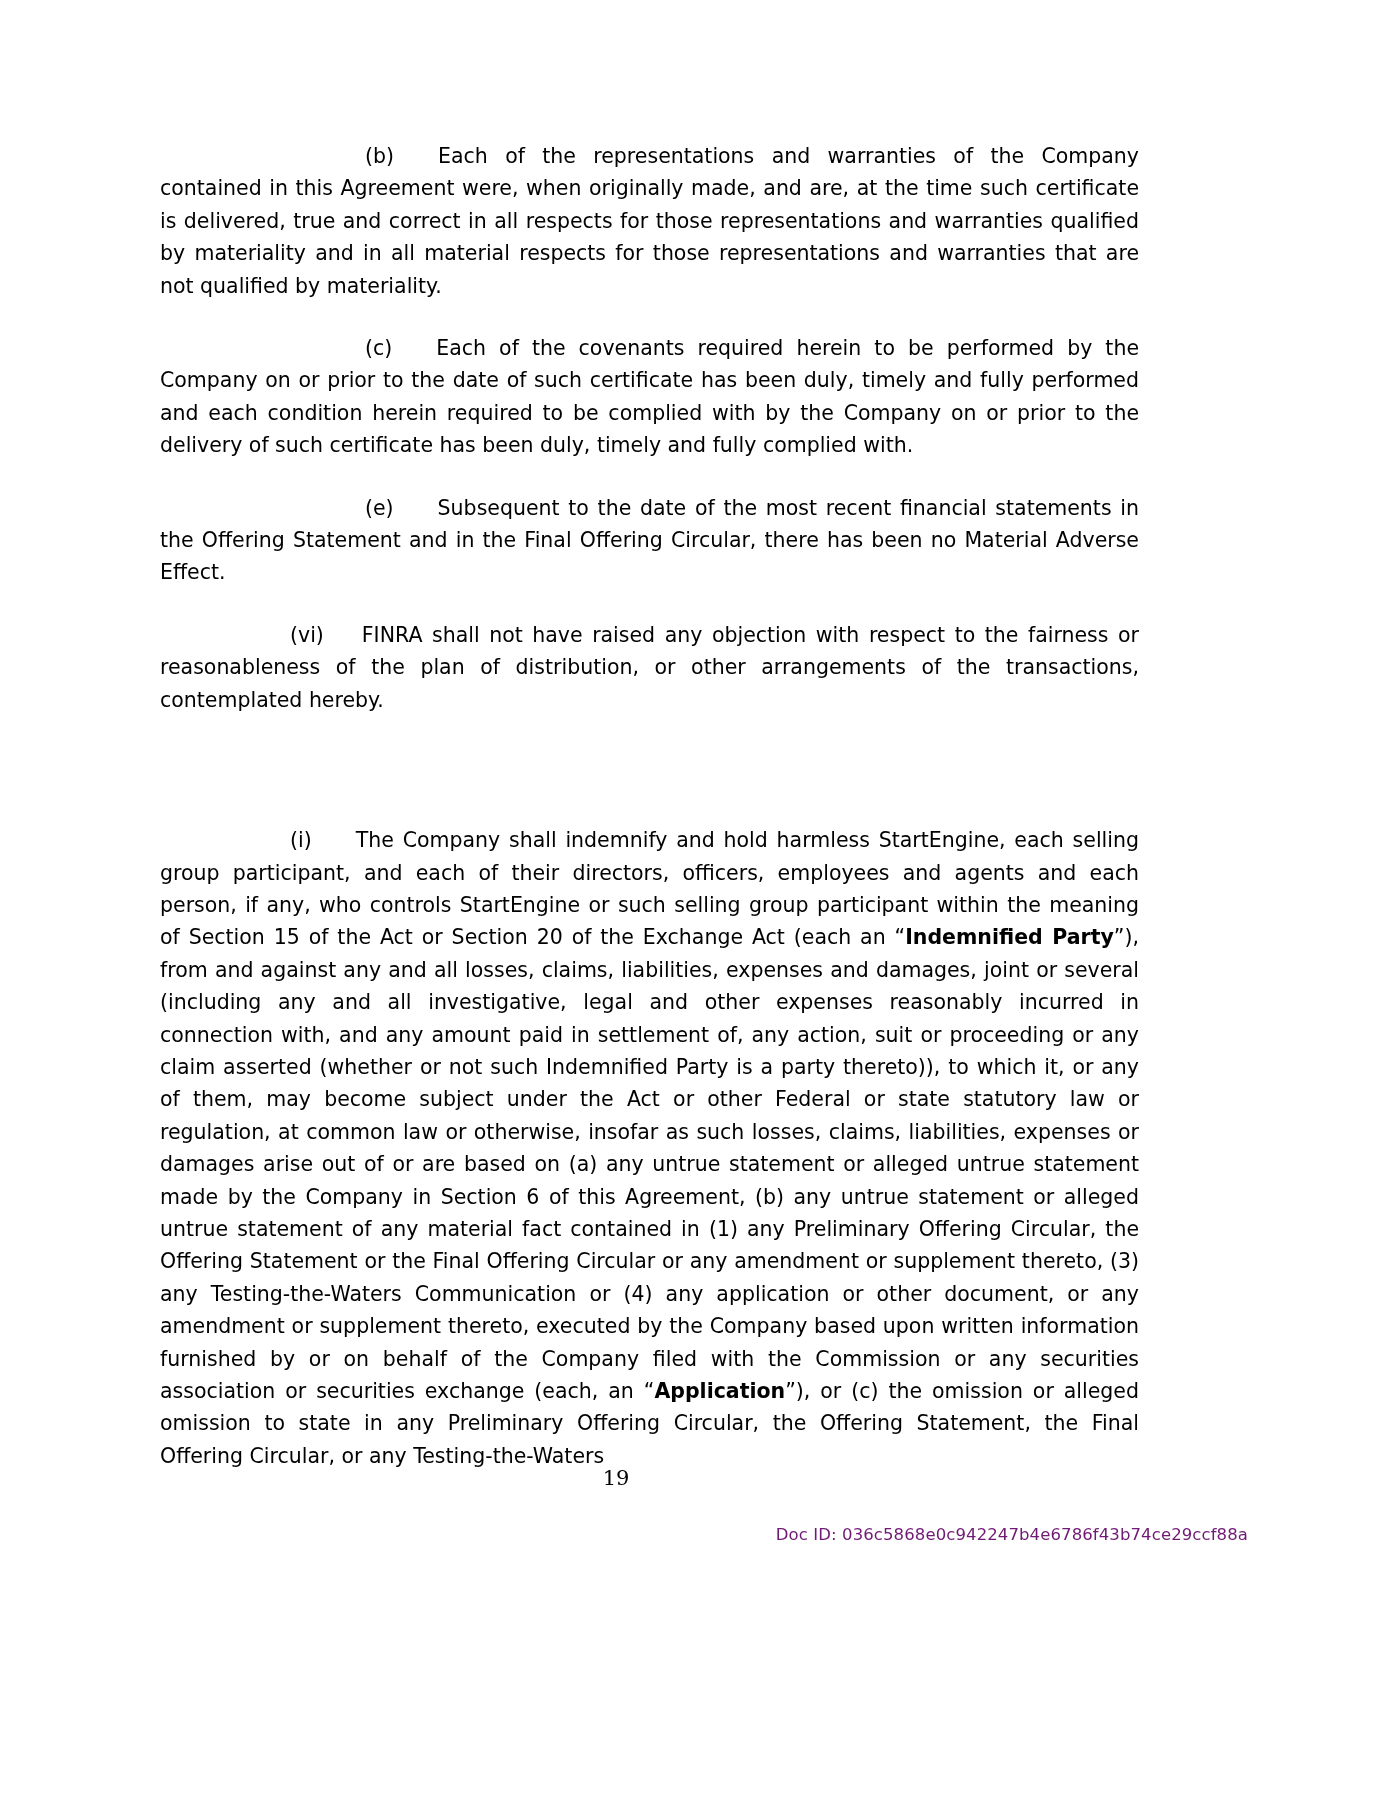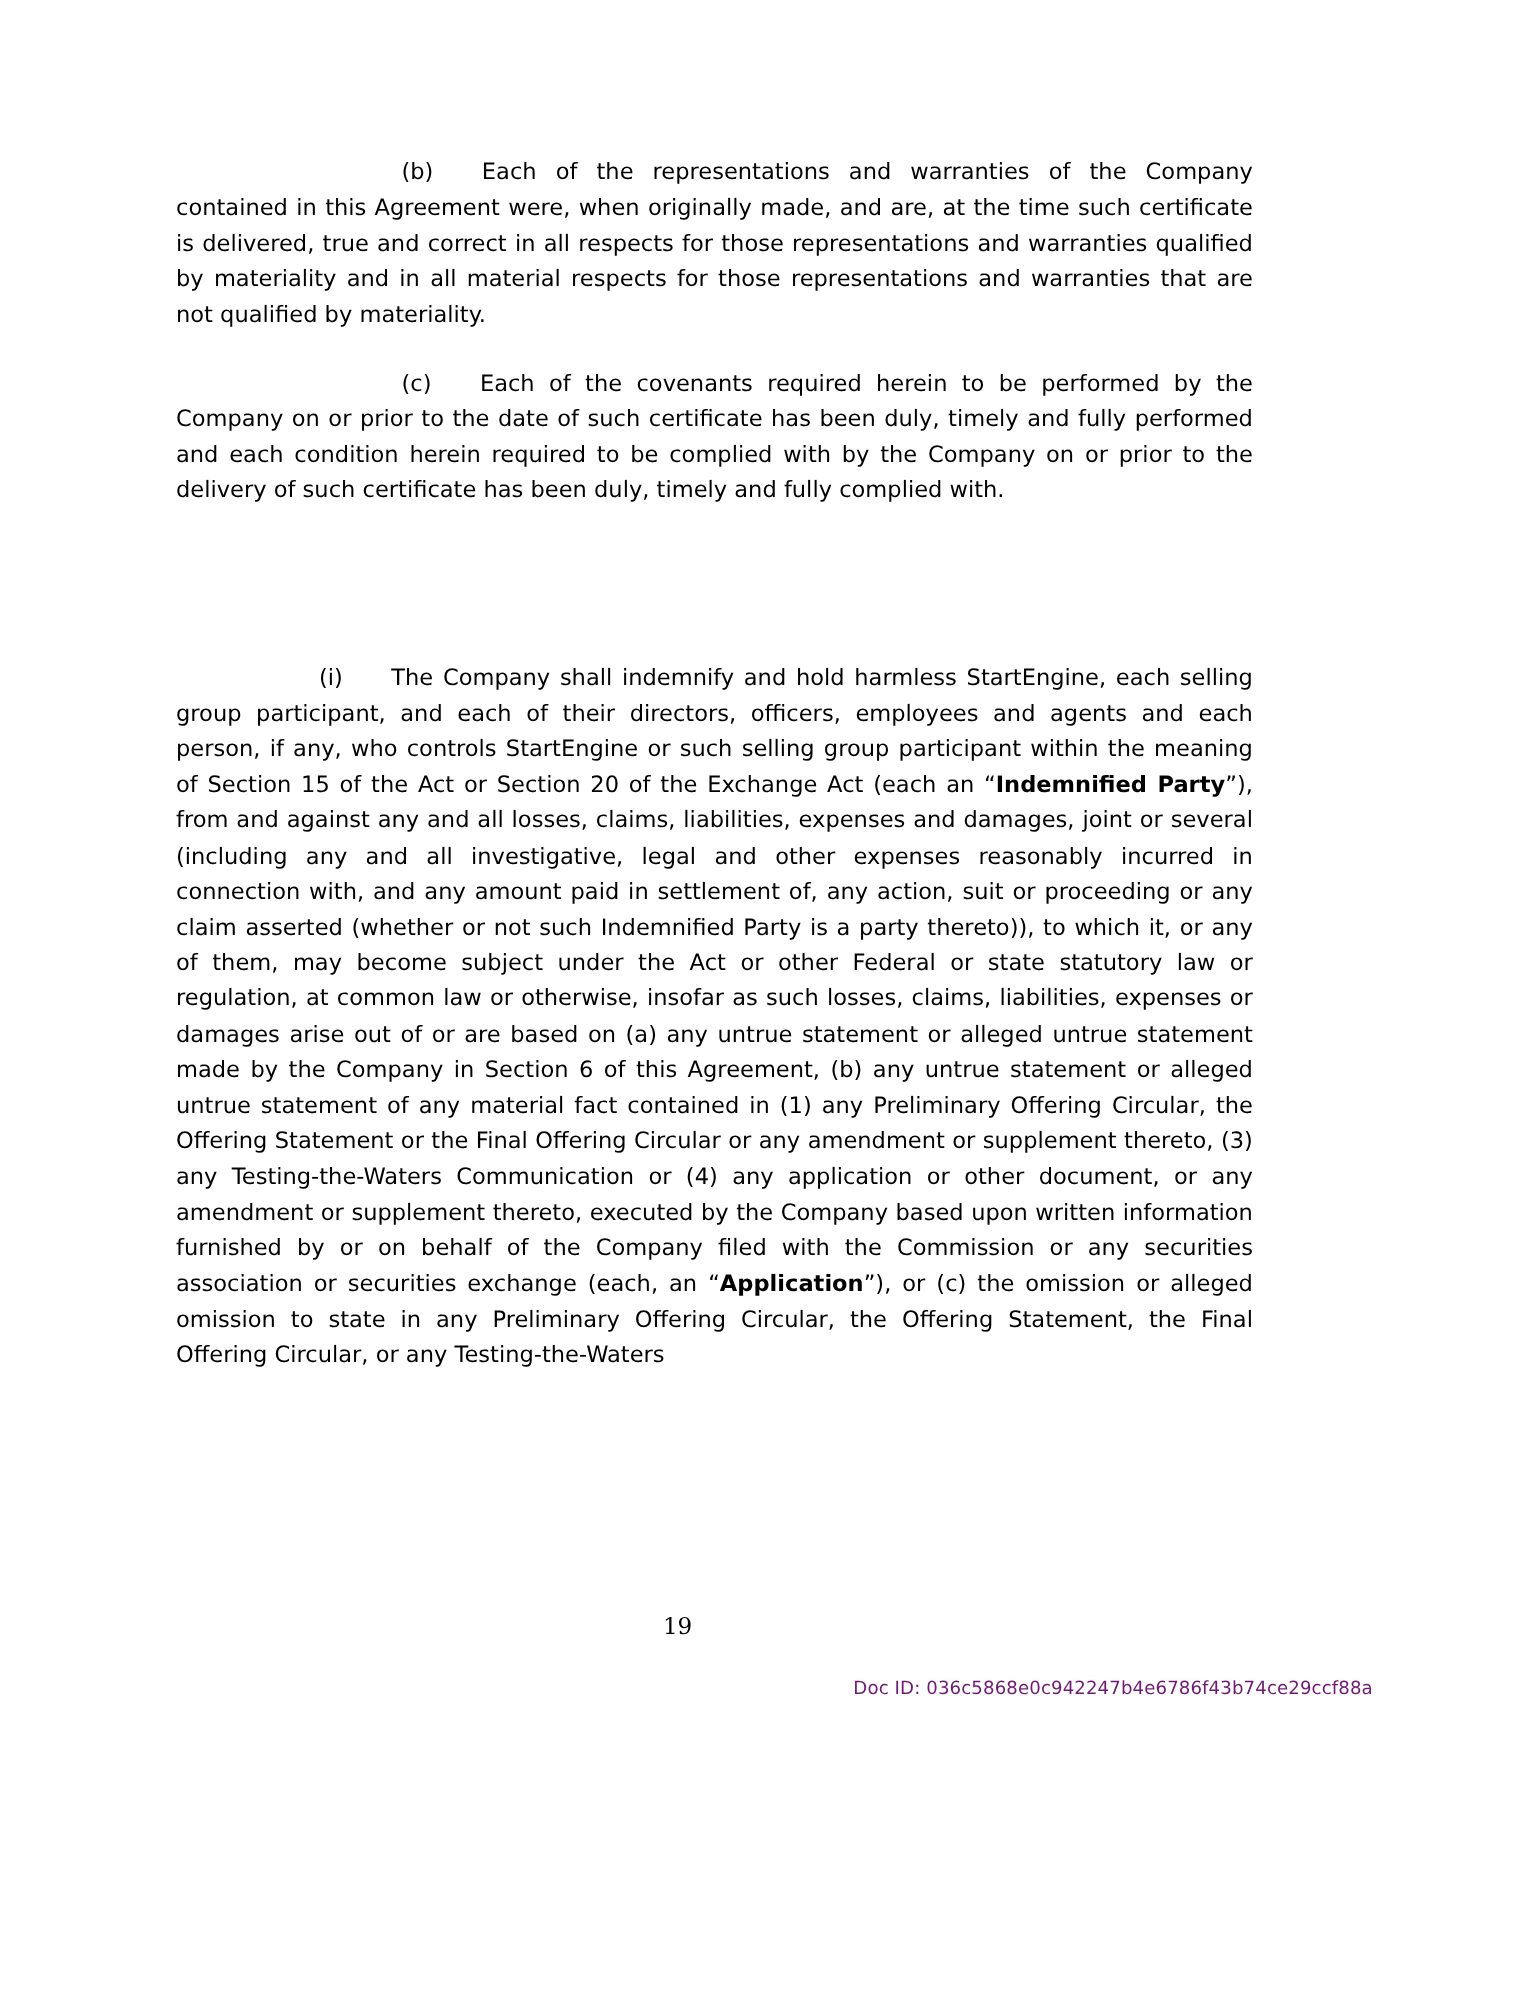--- a/index.html
+++ b/index.html
@@ -86,21 +86,27 @@
 
   <p class="para body-text">
     <span class="indent-lbl lbl-b">(b)</span><span>Each of the representations and warranties of the Company contained in this Agreement were, when originally made, and are, at the time such certificate is delivered, true and correct in all respects for those representations and warranties qualified by materiality and in all material respects for those representations and warranties that are not qualified by materiality.</span>
   </p>
 
   <p class="para body-text">
     <span class="indent-lbl lbl-c">(c)</span><span>Each of the covenants required herein to be performed by the Company on or prior to the date of such certificate has been duly, timely and fully performed and each condition herein required to be complied with by the Company on or prior to the delivery of such certificate has been duly, timely and fully complied with.</span>
   </p>
 
 
+  <p class="para body-text">
+    <span class="indent-lbl lbl-e">(e)</span><span>Subsequent to the date of the most recent financial statements in the Offering Statement and in the Final Offering Circular, there has been no Material Adverse Effect.</span>
+  </p>
 
+  <p class="para body-text tight">
+    <span class="indent-lbl lbl-vi">(vi)</span><span>FINRA shall not have raised any objection with respect to the fairness or reasonableness of the plan of distribution, or other arrangements of the transactions, contemplated hereby.</span>
+  </p>
 
   <div class="gap-before-heading"></div>
 
 
   <div class="gap-after-heading"></div>
 
   <p class="para body-text">
     <span class="indent-lbl lbl-i">(i)</span><span>The Company shall indemnify and hold harmless StartEngine, each selling group participant, and each of their directors, officers, employees and agents and each person, if any, who controls StartEngine or such selling group participant within the meaning of Section 15 of the Act or Section 20 of the Exchange Act (each an “</span><b>Indemnified Party</b><span>”), from and against any and all losses, claims, liabilities, expenses and damages, joint or several (including any and all investigative, legal and other expenses reasonably incurred in connection with, and any amount paid in settlement of, any action, suit or proceeding or any claim asserted (whether or not such Indemnified Party is a party thereto)), to which it, or any of them, may become subject under the Act or other Federal or state statutory law or regulation, at common law or otherwise, insofar as such losses, claims, liabilities, expenses or damages arise out of or are based on (a) any untrue statement or alleged untrue statement made by the Company in Section 6 of this Agreement, (b) any untrue statement or alleged untrue statement of any material fact contained in (1) any Preliminary Offering Circular, the Offering Statement or the Final Offering Circular or any amendment or supplement thereto, (3) any Testing-the-Waters Communication or (4) any application or other document, or any amendment or supplement thereto, executed by the Company based upon written information furnished by or on behalf of the Company filed with the Commission or any securities association or securities exchange (each, an “</span><b>Application</b><span>”), or (c) the omission or alleged omission to state in any Preliminary Offering Circular, the Offering Statement, the Final Offering Circular, or any Testing-the-Waters</span>
   </p>
 

